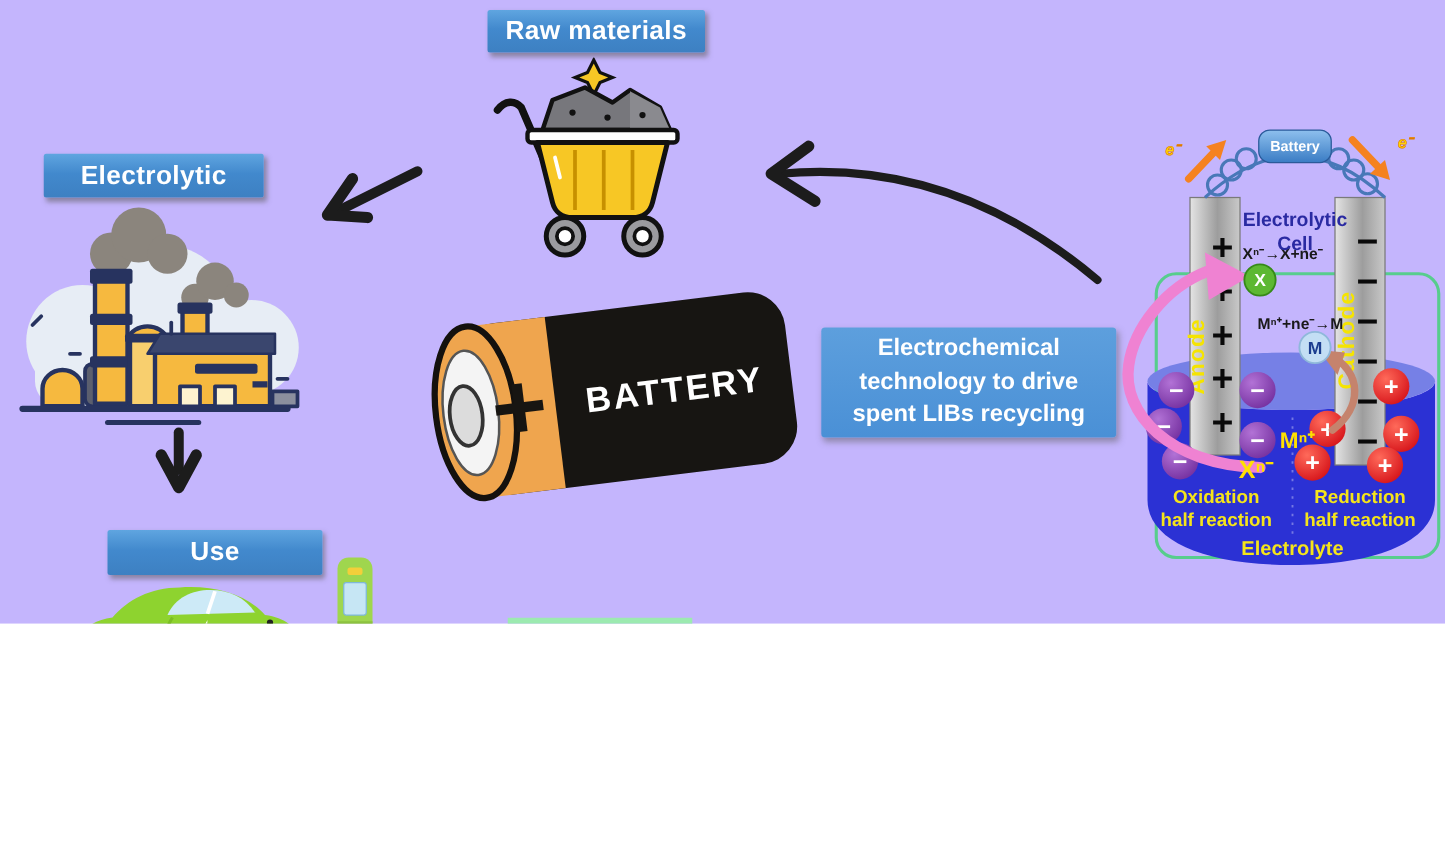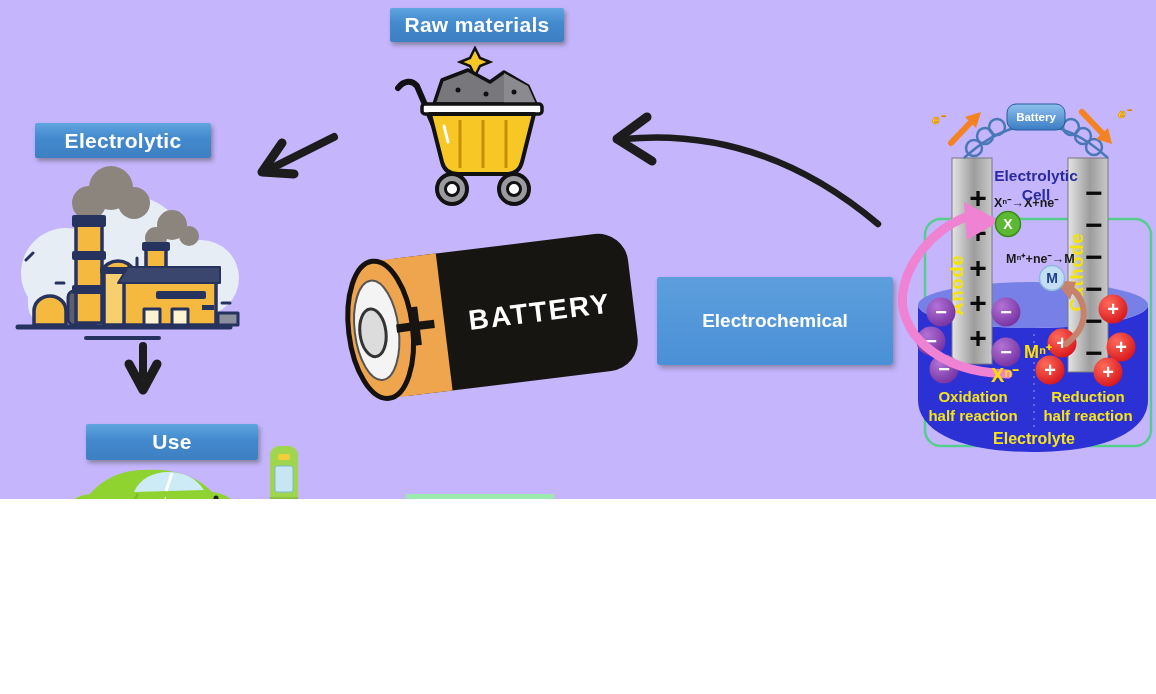--- a/index.html
+++ b/index.html
@@ -11,21 +11,21 @@
     background:linear-gradient(#5fa5e0 0%, #4289cd 45%, #3d80c2 100%);
     color:#fff;font-weight:bold;font-size:21px;letter-spacing:.3px;
     border-radius:2px;box-shadow:2px 3px 4px rgba(90,90,90,.55);
     text-align:center;
   }
   .note-box{
     position:absolute;left:657px;top:262px;width:236px;height:88px;
     background:linear-gradient(#5d9fdd, #4a90d6);
     color:#fff;font-weight:bold;font-size:19px;line-height:1.42;
     display:flex;flex-direction:column;align-items:center;justify-content:center;
-    border-radius:3px;box-shadow:2px 3px 5px rgba(90,90,90,.5);text-align:center;margin-top:15px;
+    border-radius:3px;box-shadow:2px 3px 5px rgba(90,90,90,.5);text-align:center;
   }
   svg text{font-family:"Liberation Sans",sans-serif;}
 </style>
 </head>
 <body>
 
 <div class="stage">
 
   <svg class="abs" style="left:0;top:0" width="1156" height="694" viewBox="0 0 1156 694">
     <g stroke="#1c1c1c" fill="none" stroke-linecap="round">
@@ -62,20 +62,22 @@
   </div>
   <div class="label-box" style="left:35px;top:123px;width:176px;height:35px">
     <span>Electrolytic</span>
   </div>
   <div class="label-box" style="left:86px;top:424px;width:172px;height:36px">
     <span>Use</span>
   </div>
 
   <div class="note-box">
     <div>Electrochemical</div>
+    <div>technology to drive</div>
+    <div>spent LIBs recycling</div>
   </div>
 
   <svg class="abs" style="left:386px;top:46px" width="178" height="162" viewBox="0 0 178 162">
     <path d="M 89 2 L 94 12 L 104 16 L 94 20 L 89 30 L 84 20 L 74 16 L 84 12 Z" fill="#f7c725" stroke="#111" stroke-width="2.5"></path>
     <path d="M 12 42 C 18 34 26 34 31 40 L 56 98" fill="none" stroke="#111" stroke-width="6" stroke-linecap="round"></path>
     <g>
       <path d="M 48 58 L 56 34 L 82 24 L 104 36 L 118 26 L 142 40 L 150 58 Z" fill="#77777c" stroke="#111" stroke-width="3.5" stroke-linejoin="round"></path>
       <path d="M 118 27 L 142 40 L 150 58 L 118 58 Z" fill="#8a8a8f"></path>
       <circle cx="72" cy="44" r="2.5" fill="#111"></circle>
         <circle cx="100" cy="48" r="2.5" fill="#111"></circle>

